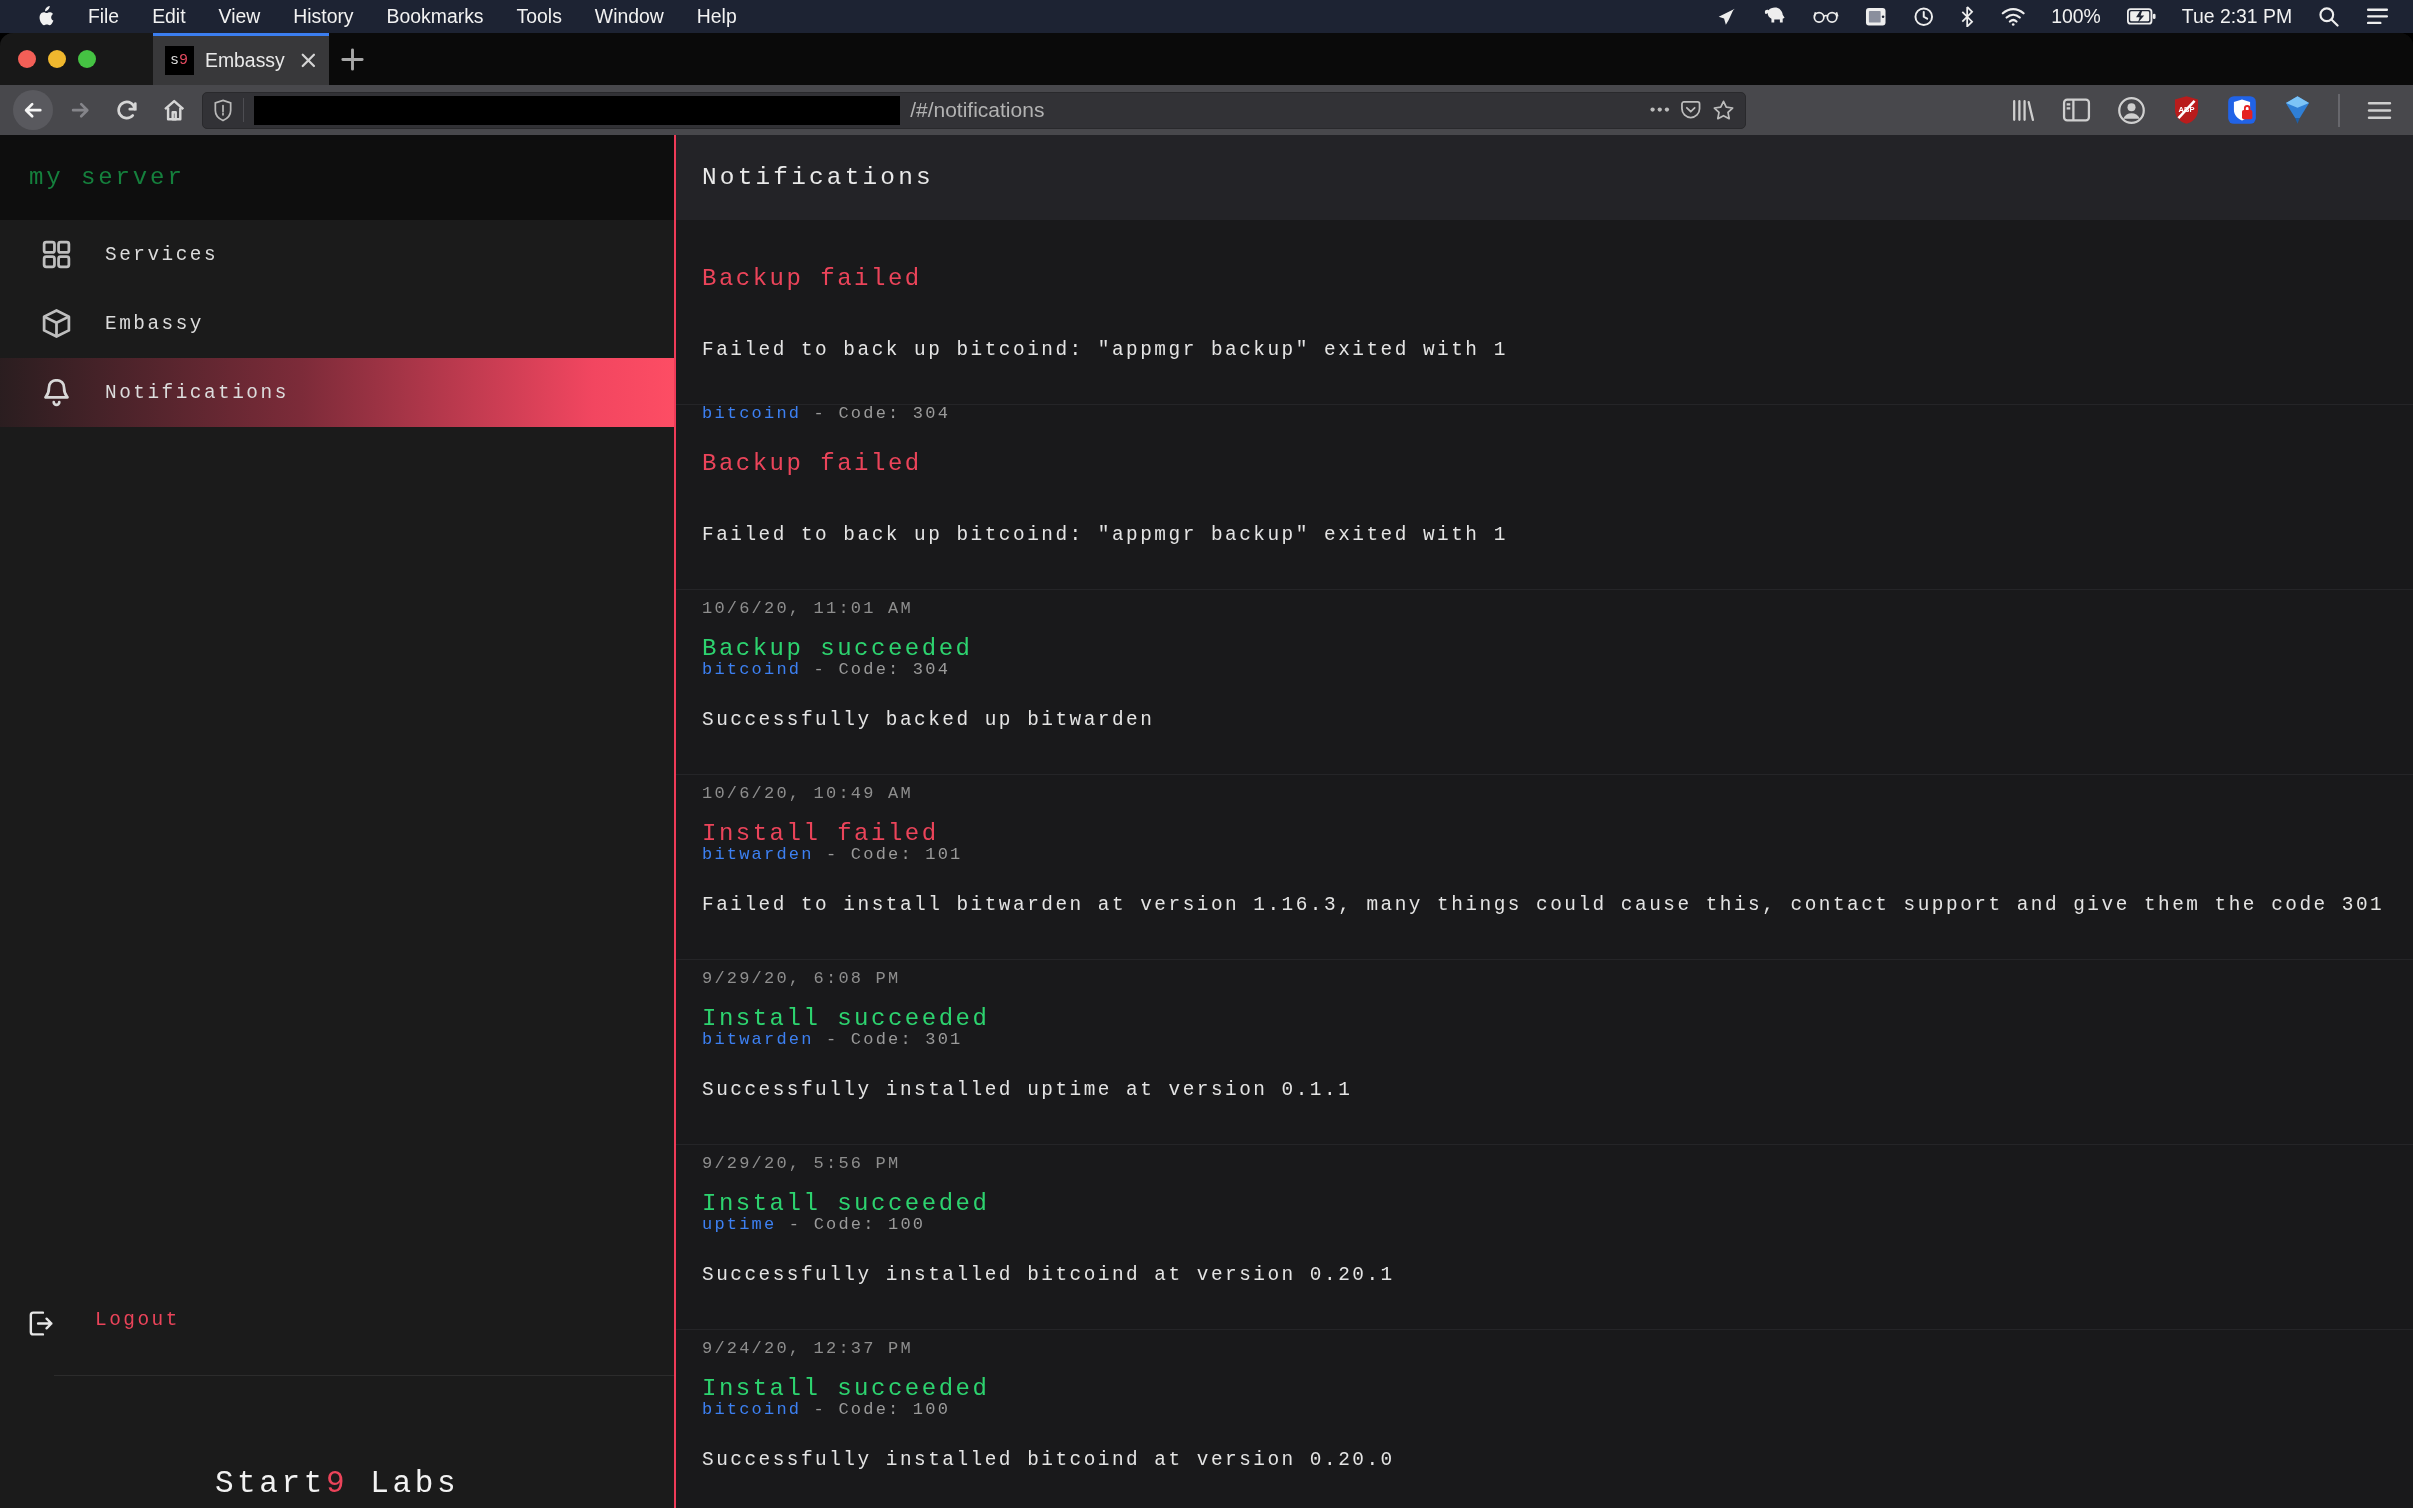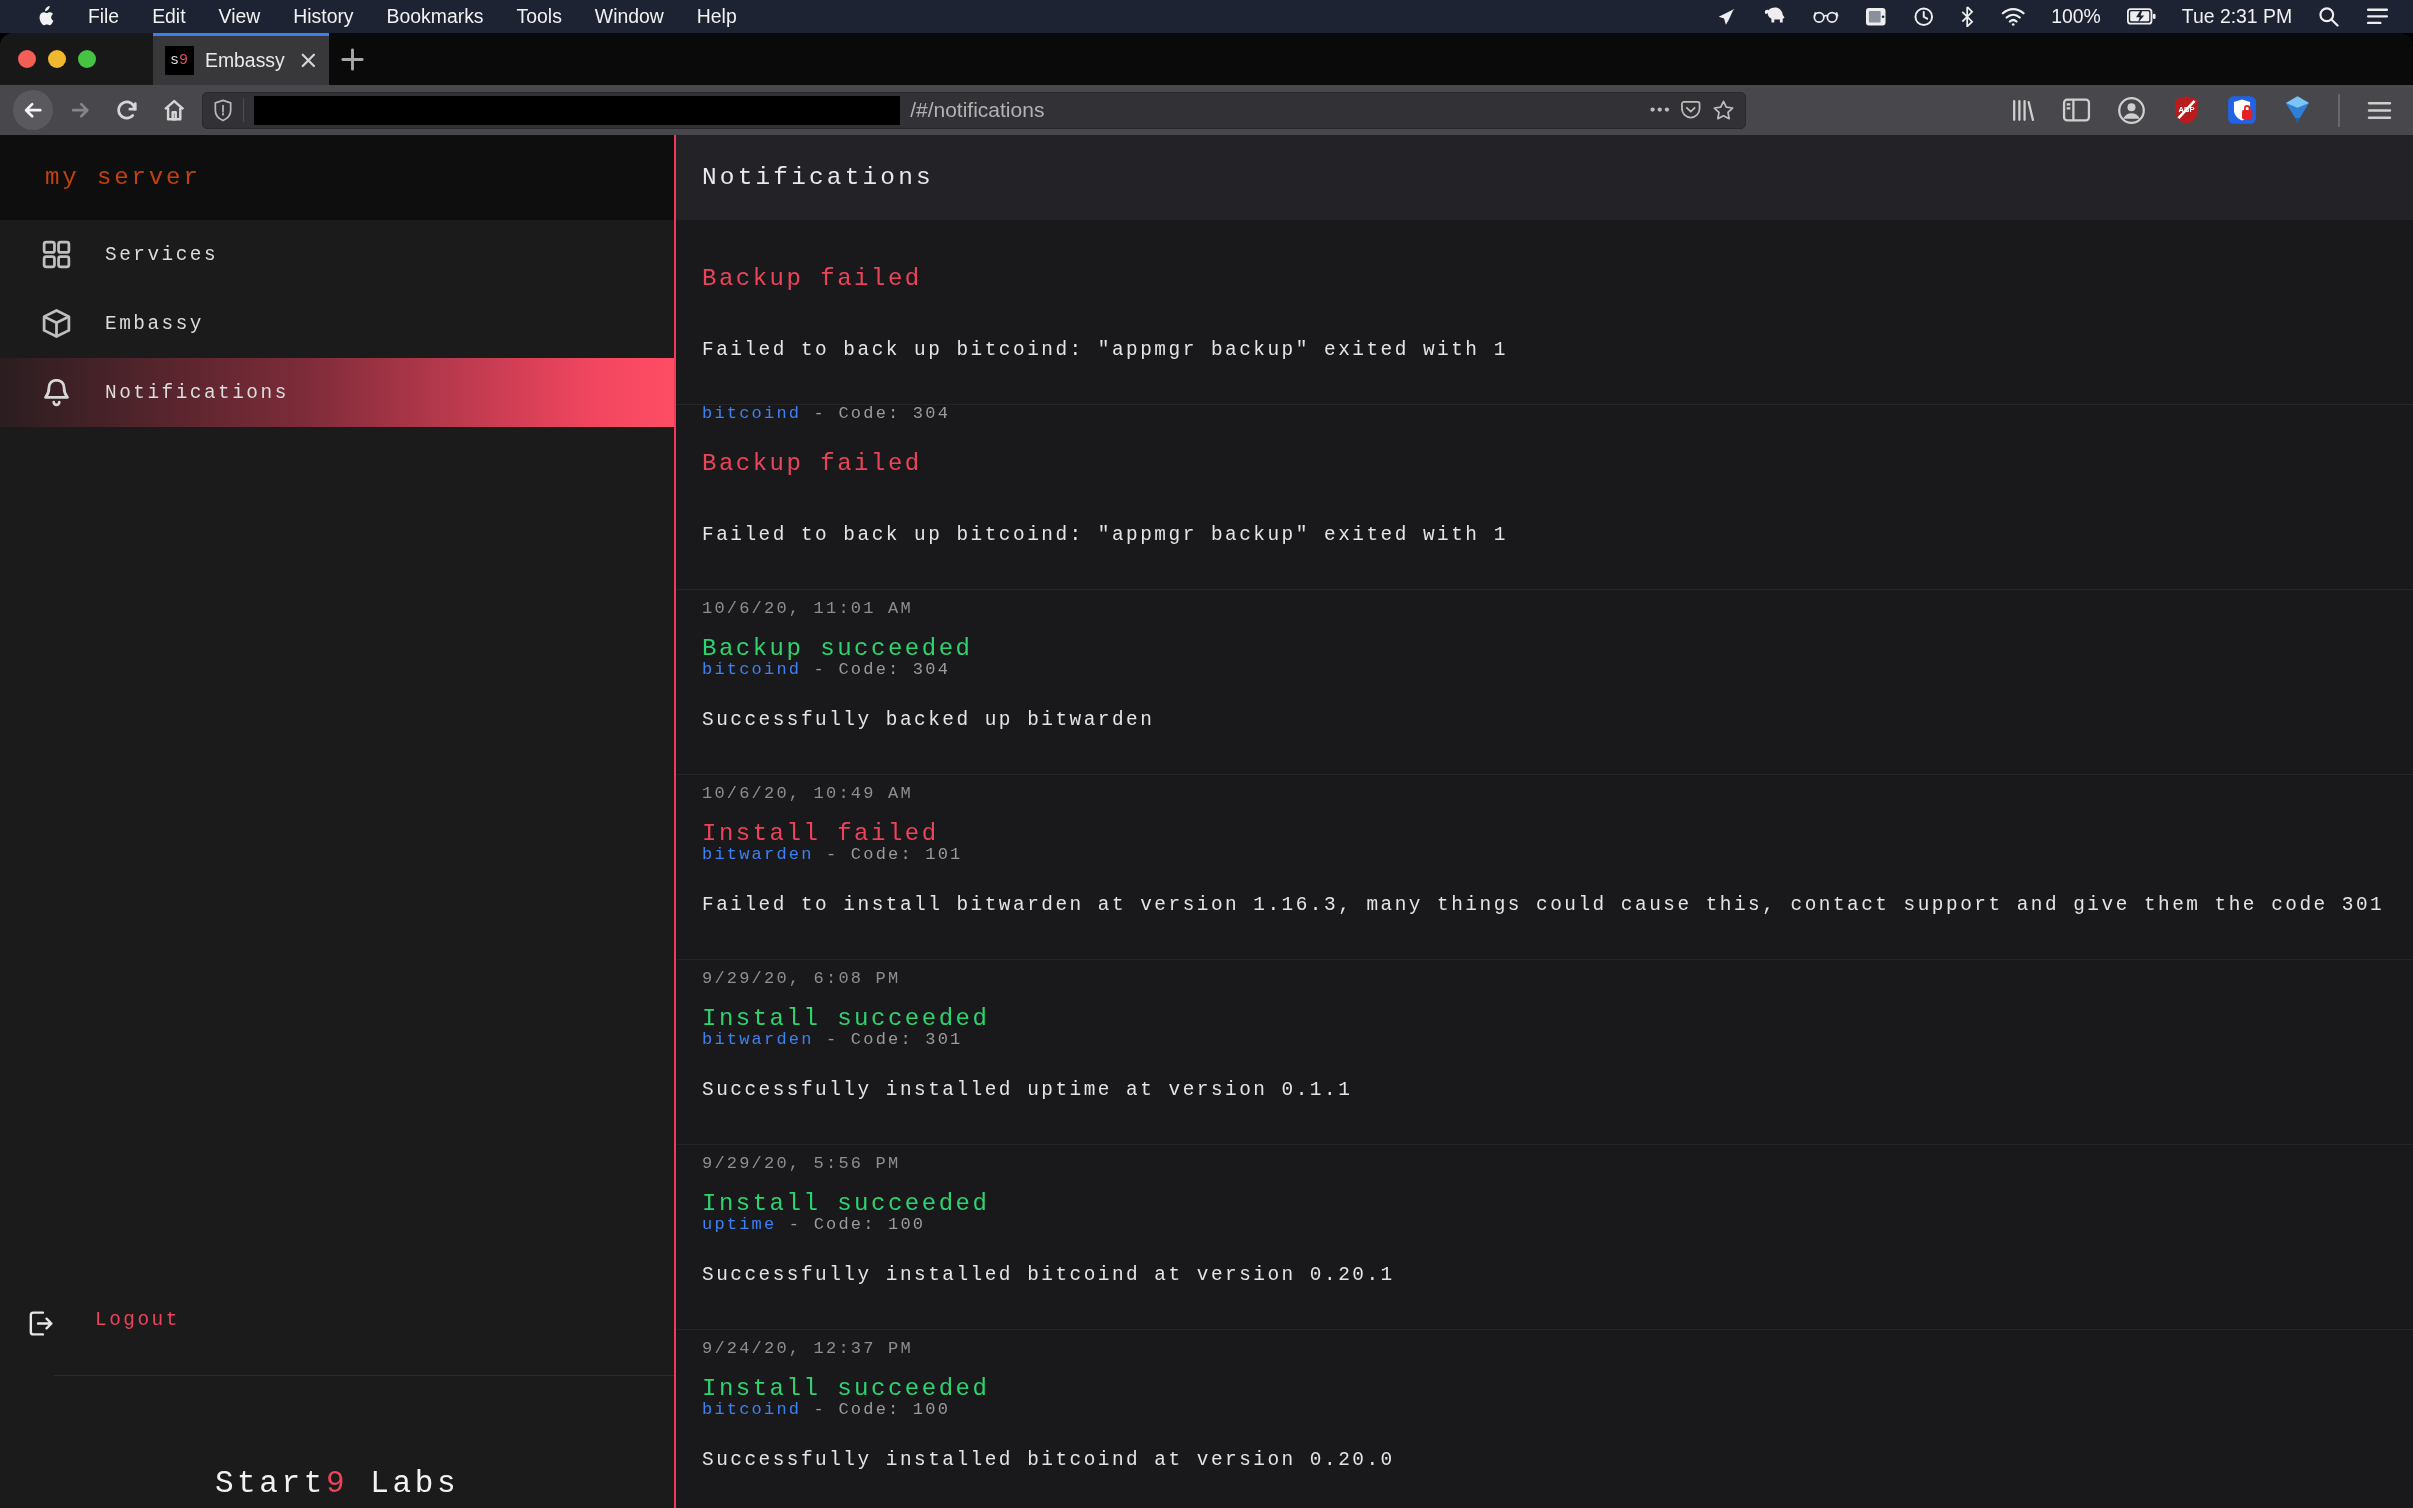--- a/index.html
+++ b/index.html
@@ -43,22 +43,22 @@
   .urltext{color:#b2b2b2;font-size:21px;white-space:pre}
   .url-spacer{flex:1}
   .tb-right{margin-left:auto;display:flex;align-items:center;gap:26px;padding-right:7.2px}
   .tb-sep{width:1.4px;height:33px;background:#67676c}
 
   
   .app{position:absolute;top:102px;left:0;right:0;bottom:0;display:flex;
     font-family:"Liberation Mono","DejaVu Sans Mono",monospace}
   .sidebar{width:674px;flex:0 0 auto;background:#1b1b1b;border-right:2.9px solid #ef3b58;
     position:relative;box-sizing:content-box}
-  .s-header{height:85px;background:#0e0e0e;display:flex;align-items:center;padding-left:45px;
-    color:#c2410c;font-size:24px;letter-spacing:2.9px;white-space:pre}
+  .s-header{height:85px;background:#0e0e0e;display:flex;align-items:center;padding-left:29px;
+    color:#15803d;font-size:24px;letter-spacing:2.9px;white-space:pre}
   .s-item{height:69px;display:flex;align-items:center;padding-left:40px;color:#dcdcdc;
     font-size:19.4px;letter-spacing:2.5px;white-space:pre}
   .s-item .lbl{margin-left:32px}
   .s-item.selected{background:linear-gradient(90deg,rgba(244,63,94,0.07) 0%,rgba(244,63,94,0.45) 45%,#f24660 88%,#fd4d64 100%)}
   .s-icon{width:33px;height:33px;flex:0 0 auto}
   .logout{position:absolute;top:1174px;left:0;right:0;height:69px;display:flex;align-items:flex-start;
     padding-left:26px;color:#eb445a;font-size:19.4px;letter-spacing:2.5px}
   .logout .lbl{margin-left:40px}
   .s-divider{position:absolute;top:1240px;left:54px;right:0;height:1.4px;background:#2c2c2c}
   .brand{position:absolute;top:1331px;left:0;right:0;text-align:center;color:#f2f2f2;

